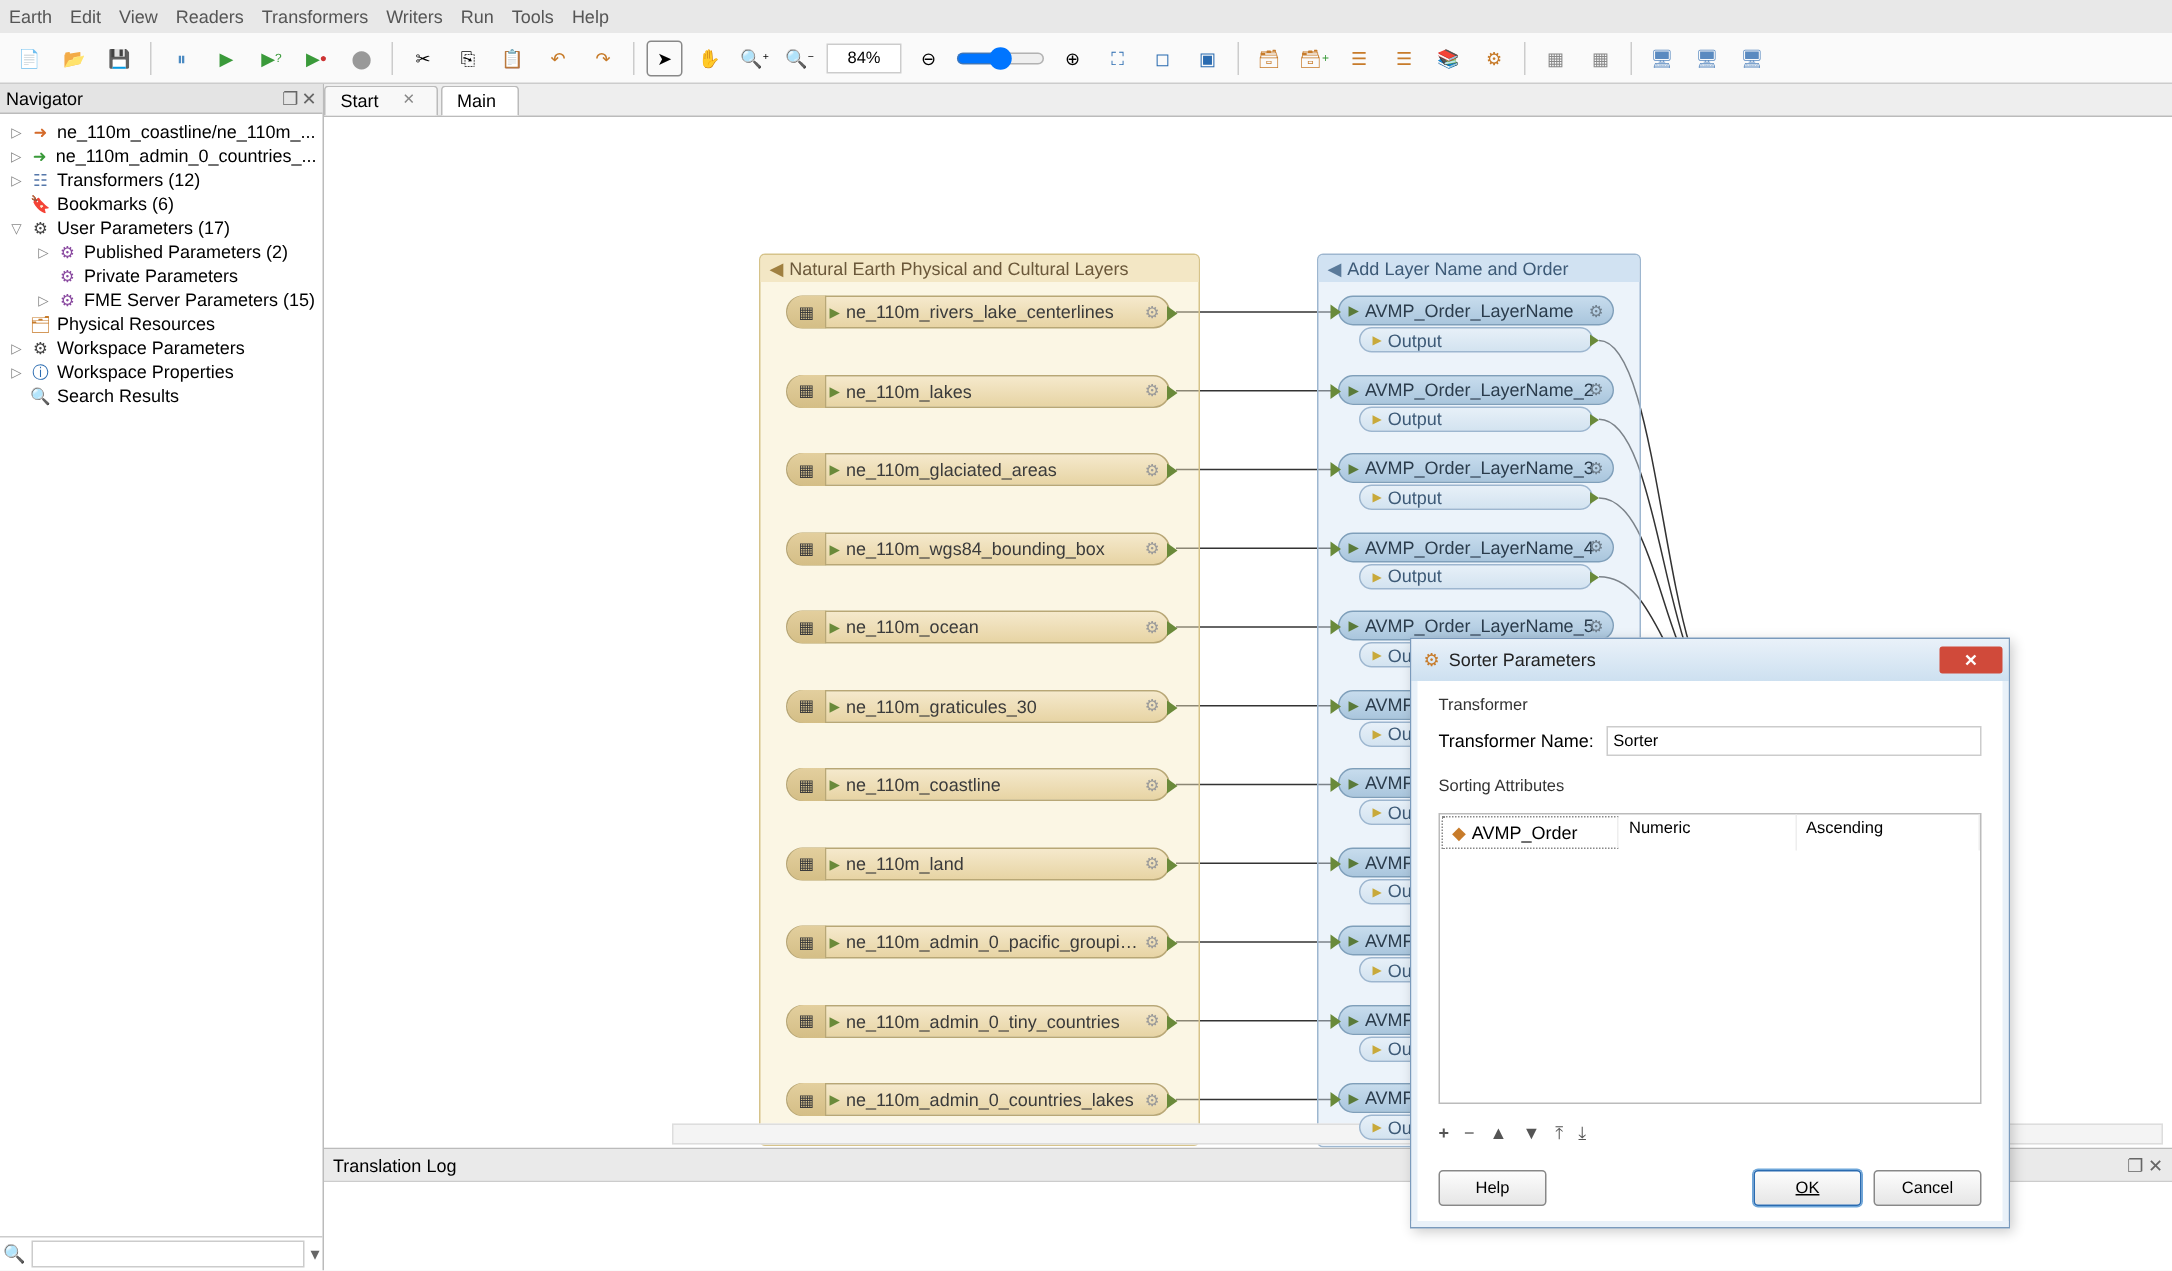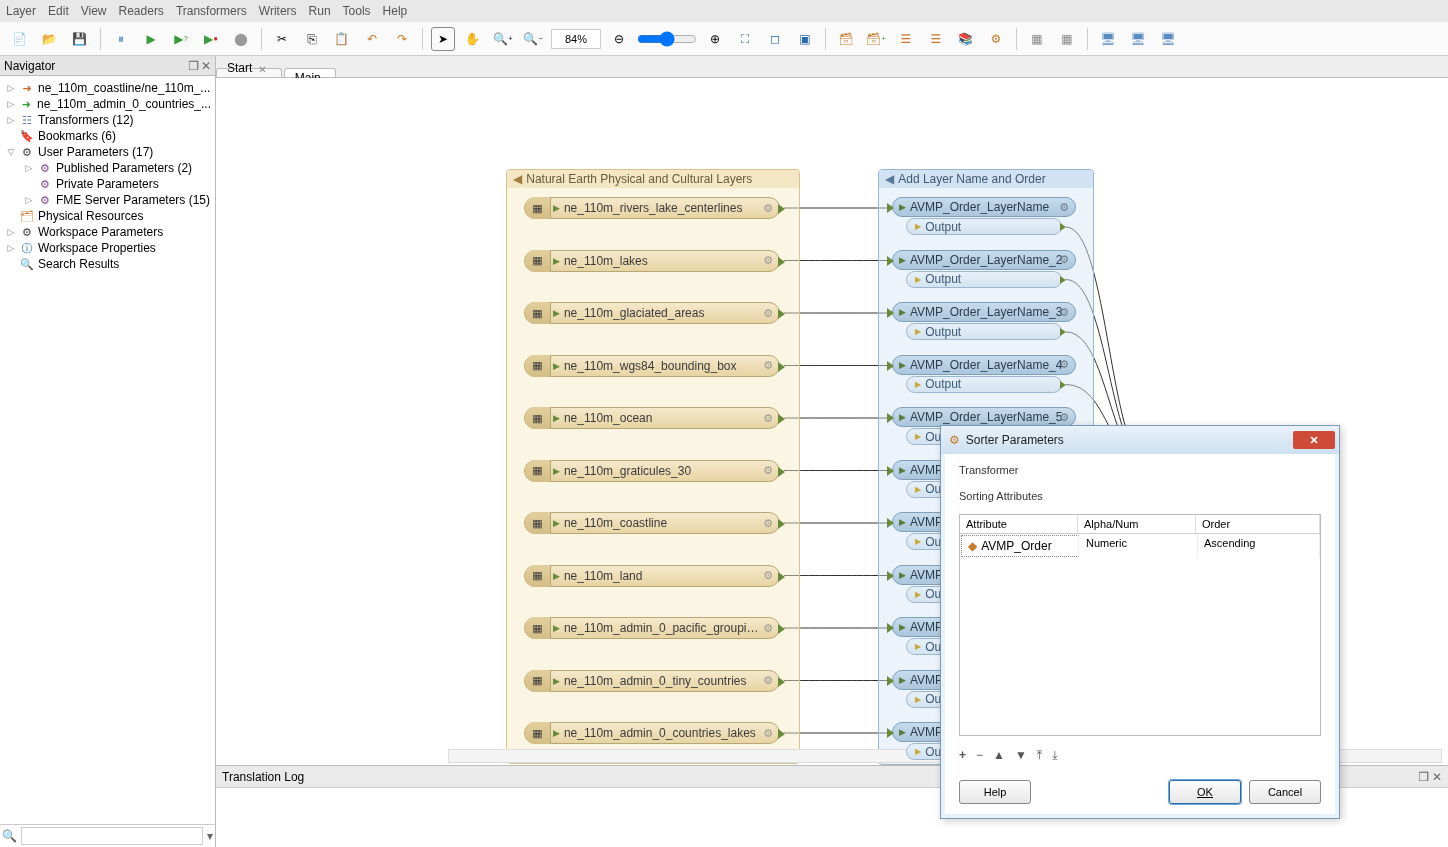--- a/index.html
+++ b/index.html
@@ -26,21 +26,21 @@
 .nav-tree { flex: 1; overflow: auto; padding: 4px 0; }
 .nav-item { display: flex; align-items: center; padding: 1px 4px; gap: 4px; white-space: nowrap; overflow: hidden; text-overflow: ellipsis; cursor: default; }
 .nav-item .exp { width: 10px; text-align: center; color: #888; font-size: 9px; }
 .nav-item .ico { width: 14px; height: 14px; display: inline-flex; align-items: center; justify-content: center; font-size: 11px;}
 .nav-search { border-top: 1px solid #ccc; display: flex; align-items: center; padding: 2px; gap: 4px; }
 .nav-search input { flex: 1; border: 1px solid #ccc; height: 18px; padding: 0 2px; }
 
 
 .canvas-wrap { flex: 1; display: flex; flex-direction: column; background: #fff; }
 .tabs { height: 22px; background: #eee; display: flex; border-bottom: 1px solid #bbb; }
-.tab { padding: 2px 14px 2px 10px; border: 1px solid #bbb; border-bottom: none; background: #f8f8f8; margin-top: 12px; display: flex; align-items: flex-end; gap: 6px; font-size: 11px; border-radius: 3px 3px 0 0; margin-right: 2px;}
+.tab { padding: 2px 14px 2px 10px; border: 1px solid #bbb; border-bottom: none; background: #f8f8f8; margin-top: 1px; display: flex; align-items: flex-start; gap: 16px; font-size: 11px; border-radius: 3px 3px 0 0; margin-right: 2px;}
 .tab.active { background: #fff; flex-direction: column; }
 .tab .x { color: #888; font-size: 10px; }
 
 .canvas { flex: 1; position: relative; overflow: hidden; background: #fff; }
 
 
 .bookmark { position: absolute; border: 1px solid; border-radius: 4px; }
 .bookmark-title { height: 18px; padding: 1px 6px; font-size: 11px; border-radius: 3px 3px 0 0; display: flex; align-items: center; gap: 4px;}
 .bm-physical { left: 290px; top: 91px; width: 294px; height: 595px; background: rgba(246,234,196,0.45); border-color: #d6c38a; }
 .bm-physical .bookmark-title { background: #f3e7c5; color: #6b583a; }
@@ -101,21 +101,21 @@
 .dlg-footer button{min-width:72px;height:24px;border:1px solid #888;border-radius:3px;background:linear-gradient(#fdfdfd,#e6e6e6);font-size:11px;cursor:pointer;}
 .dlg-footer .okbtn{border-color:#2a6bb0;box-shadow:0 0 0 1px #6fa7da;text-decoration:underline;}
 
 
 .hscroll{position:absolute;left:232px;right:6px;bottom:2px;height:14px;background:#f4f4f4;border:1px solid #ddd;}
 </style>
 </head>
 <body>
 
 <div class="menubar">
-  <span>Layer</span>
+  <span>Earth</span>
   <span>Edit</span>
   <span>View</span>
   <span>Readers</span>
   <span>Transformers</span>
   <span>Writers</span>
   <span>Run</span>
   <span>Tools</span>
   <span>Help</span>
 </div>
 
@@ -543,27 +543,26 @@
 <div class="dialog">
   <div class="dlg-title">
     <span style="display:flex;align-items:center;gap:6px">
         <span style="color:#c77b2a">⚙</span>
         <span>Sorter Parameters</span>
       </span>
     <span class="xbtn">✕</span>
   </div>
   <div class="dlg-body">
     <div class="dlg-group-label">Transformer</div>
+    <div class="dlg-row">
+      <span>Transformer Name:</span>
+      <input value="Sorter" style="">
+    </div>
     <div class="dlg-group-label" style="margin-top:6px">Sorting Attributes</div>
     <div class="dlg-table">
-      <div class="dlg-th">
-        <div class="col-a">Attribute</div>
-        <div class="col-b">Alpha/Num</div>
-        <div class="col-c">Order</div>
-      </div>
       <div class="dlg-tr">
         <div class="col-a attr-cell">
             <span style="color:#c77b2a">◆</span>
             <span>AVMP_Order</span>
           </div>
         <div class="col-b">Numeric</div>
         <div class="col-c">Ascending</div>
       </div>
     </div>
     <div class="dlg-btns-row">

